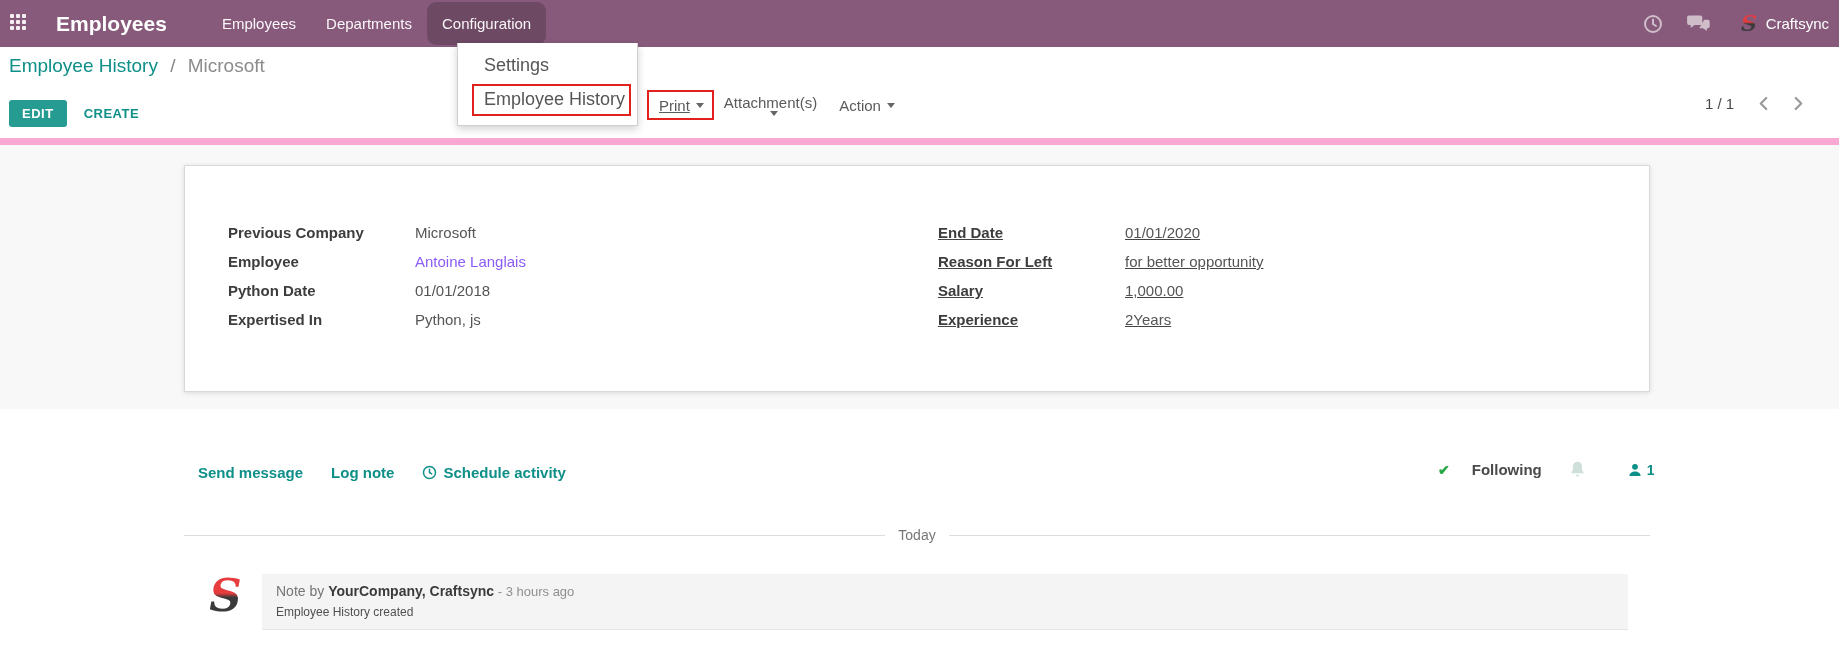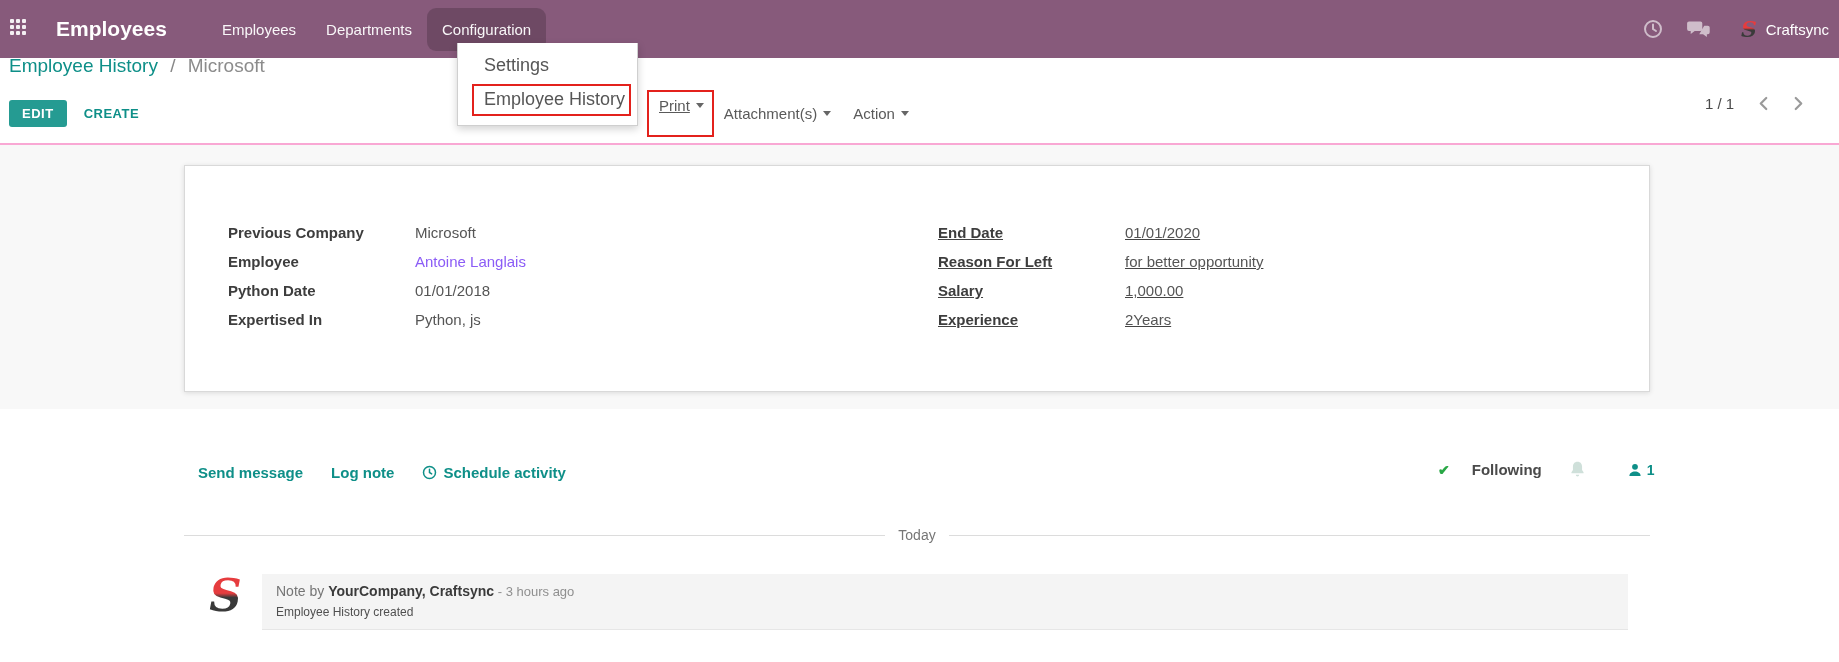--- a/index.html
+++ b/index.html
@@ -3,21 +3,21 @@
 <meta charset="utf-8">
 <style>
   * { box-sizing: border-box; }
   html,body { margin:0; padding:0; }
   body {
     width:1839px; height:662px; position:relative; overflow:hidden;
     font-family:"Liberation Sans", sans-serif; background:#fff; color:#444;
   }
 
   
-  .navbar { position:absolute; top:0; left:0; width:1839px; height:58px;
+  .navbar { position:absolute; top:0; left:0; width:1839px; height:47px;
     background:#875A7B; display:flex; align-items:center; color:#fff; z-index:20; }
   .apps-icon { width:20px; height:20px; margin-left:10px; display:grid;
     grid-template-columns:repeat(3,4px); grid-template-rows:repeat(3,4px); gap:2px; cursor:pointer; }
   .apps-icon span { background:rgba(255,255,255,.9); border-radius:1px; }
   .app-title { font-size:21px; font-weight:700; margin-left:26px; white-space:nowrap; }
   .nav-menu { display:flex; height:43px; margin-left:40px; font-size:15px; }
   .nav-item { display:flex; align-items:center; padding:0 15px; color:rgba(255,255,255,.95); cursor:pointer; white-space:nowrap; }
   .nav-item.active { background:rgba(0,0,0,.18);border-radius:9px; }
   .nav-right { margin-left:auto; display:flex; align-items:center; }
   .nav-ico { display:flex; align-items:center; cursor:pointer; }
@@ -26,33 +26,33 @@
 
   
   .dropdown { position:absolute; left:457px; top:43px; width:181px; background:#fff;
     border:1px solid #cfcfcf; border-top:none; box-shadow:0 3px 8px rgba(0,0,0,.18);
     padding:7px 0 9px; z-index:30; }
   .dd-item { font-size:18px; color:#565656; padding:5px 0 5px 26px; cursor:pointer; white-space:nowrap; }
   .dd-item.highlight { border:2px solid #e3211c; margin:3px 6px 0 14px; padding:3px 0 4px 10px; }
 
   
   .control-panel { position:absolute; top:43px; left:0; width:1839px; height:102px;
-    background:#fff; border-bottom:2px solid #f9a8d4; z-index:5; }
+    background:#fff; border-bottom:7px solid #f9a8d4; z-index:5; }
   .breadcrumb { position:absolute; left:9px; top:12px; font-size:19px; white-space:nowrap; }
   .bc-link { color:#0e8f88; cursor:pointer; }
   .bc-sep { color:#888; margin:0 7px; }
   .bc-current { color:#8c8c8c; }
   .btns-left { position:absolute; left:9px; top:57px; display:flex; align-items:center; }
   .btn-edit { background:#259b92; color:#fff; border:none; border-radius:3px;
     font-size:13px; font-weight:700; letter-spacing:.5px; padding:6px 13px; cursor:pointer;
     font-family:"Liberation Sans",sans-serif; }
   .btn-create { color:#0e8f88; font-size:13px; font-weight:700; letter-spacing:.5px; margin-left:17px; cursor:pointer; }
   .btns-center { position:absolute; left:647px; top:47px; display:flex; align-items:center;
     font-size:15px; color:#5a5a5a; }
-  .btn-print { border:2px solid #e3211c; padding:5px 8px 21px 10px; display:flex; align-items:center; cursor:pointer;text-decoration:underline; }
+  .btn-print { border:2px solid #e3211c; padding:5px 8px 4px 10px; display:flex; align-items:center; cursor:pointer;text-decoration:underline; }
   .btn-flat { display:flex; align-items:center; cursor:pointer; }
   .caret { display:inline-block; width:0; height:0; border-left:4px solid transparent;
     border-right:4px solid transparent; border-top:5px solid #666; margin-left:6px; }
   .pager { position:absolute; left:1705px; top:52px; display:flex; align-items:center;
     font-size:15px; color:#4a4a4a; }
   .pager-btn { margin-left:24px; cursor:pointer; display:flex; align-items:center; }
 
   
   .sheet-area { position:absolute; top:145px; left:0; width:1839px; height:264px; background:#f8f8f8; }
   .card { position:absolute; left:184px; top:20px; width:1466px; height:227px; background:#fff;
@@ -157,21 +157,21 @@
   <div class="btns-left">
     <button class="btn-edit">EDIT</button>
     <span class="btn-create">CREATE</span>
   </div>
 
   <div class="btns-center">
     <div class="btn-print">
       <span>Print</span>
       <span class="caret"></span>
     </div>
-    <div class="btn-flat" style="margin-left:10px;">
+    <div class="btn-flat" style="margin-left:10px;flex-direction:column;">
       <span>Attachment(s)</span>
       <span class="caret"></span>
     </div>
     <div class="btn-flat" style="margin-left:22px;">
       <span>Action</span>
       <span class="caret"></span>
     </div>
   </div>
 
   <div class="pager">

